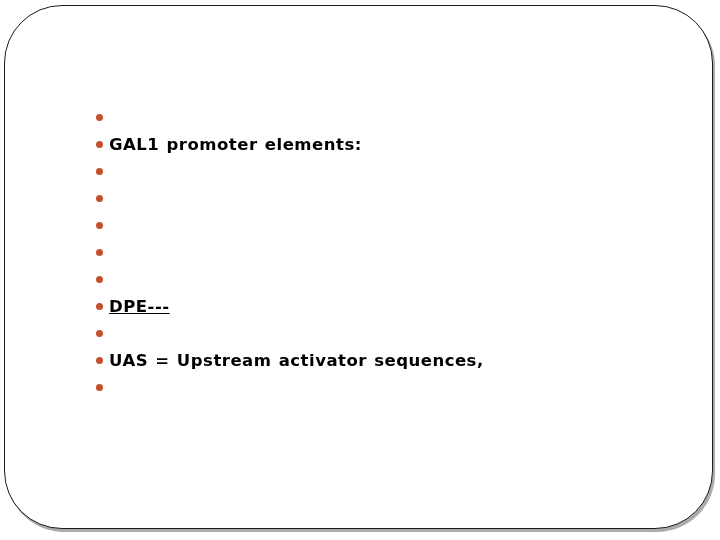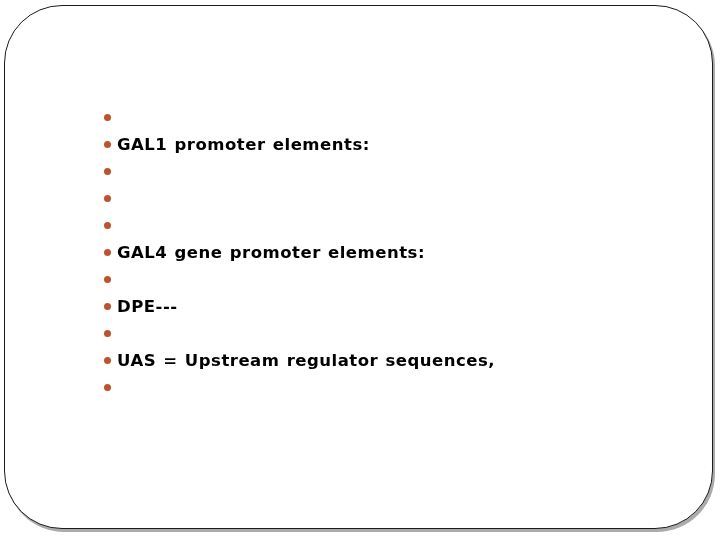--- a/index.html
+++ b/index.html
@@ -22,21 +22,21 @@
     width: 709px;
     height: 524px;
     border: 1.5px solid #1b1b1b;
     border-radius: 58px;
     box-shadow: 2px 3px 0 rgba(0,0,0,0.33);
     background: #ffffff;
     box-sizing: border-box;
   }
   .content {
     position: absolute;
-    left: 104px;
+    left: 96px;
     top: 106px;
     width: 568px;
   }
   .line {
     display: flex;
     align-items: flex-start;
     min-height: 23px;
     margin-bottom: 4px;
   }
   .bullet {
@@ -55,20 +55,21 @@
     font-size: 16.5px;
     font-weight: bold;
     color: #000000;
     line-height: 23px;
     letter-spacing: 0.5px;
     word-spacing: 1px;
     white-space: normal;
   }
   .cont {
     display: block;
+    text-decoration: underline;
   }
 </style>
 </head>
 <body>
 
 <div class="canvas">
   <div class="frame"></div>
 
   <div class="content">
 
@@ -93,41 +94,40 @@
     </div>
 
 
     <div class="line">
       <span class="bullet"></span>
       <span class="txt"></span>
     </div>
 
     <div class="line">
       <span class="bullet"></span>
-      <span class="txt">GAL4 gene promoter elements:</span>
     </div>
 
     <div class="line">
       <span class="bullet"></span>
       <span class="txt"></span>
     </div>
 
     <div class="line">
       <span class="bullet"></span>
       <span class="txt"><span class="cont">DPE---</span></span>
     </div>
 
     <div class="line">
       <span class="bullet"></span>
       <span class="txt"></span>
     </div>
 
     <div class="line">
       <span class="bullet"></span>
-      <span class="txt">UAS = Upstream regulator sequences,</span>
+      <span class="txt">UAS = Upstream activator sequences,</span>
     </div>
 
     <div class="line">
       <span class="bullet"></span>
     </div>
 
   </div>
 </div>
 
 </body></html>

